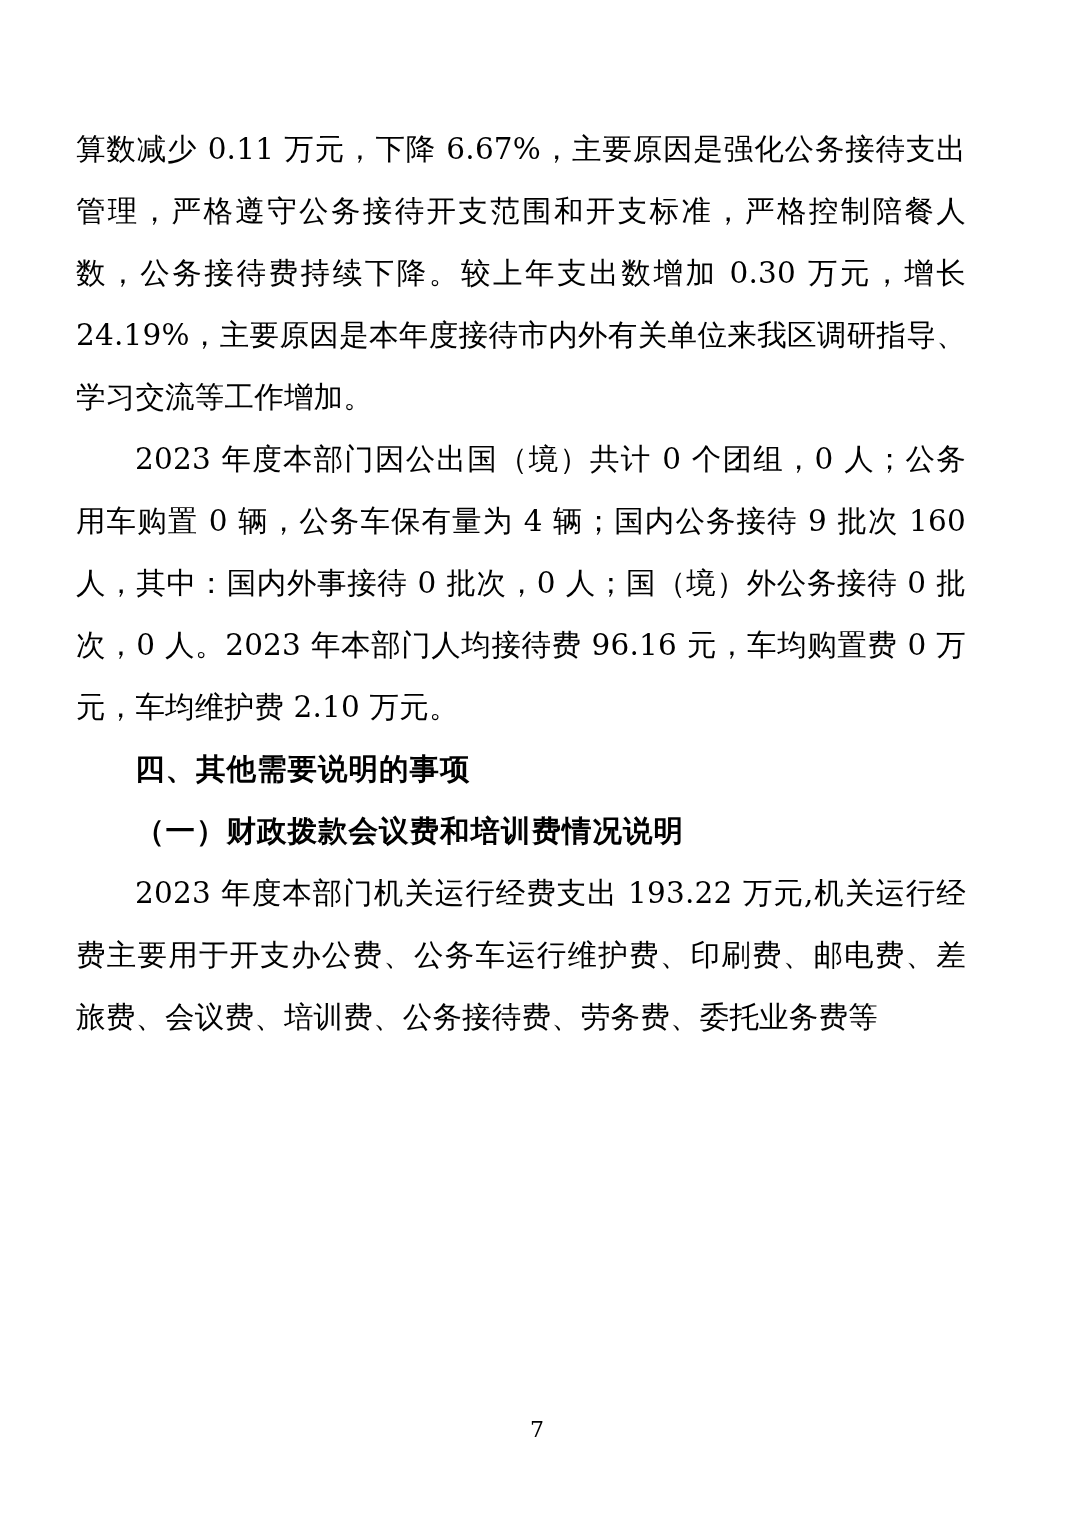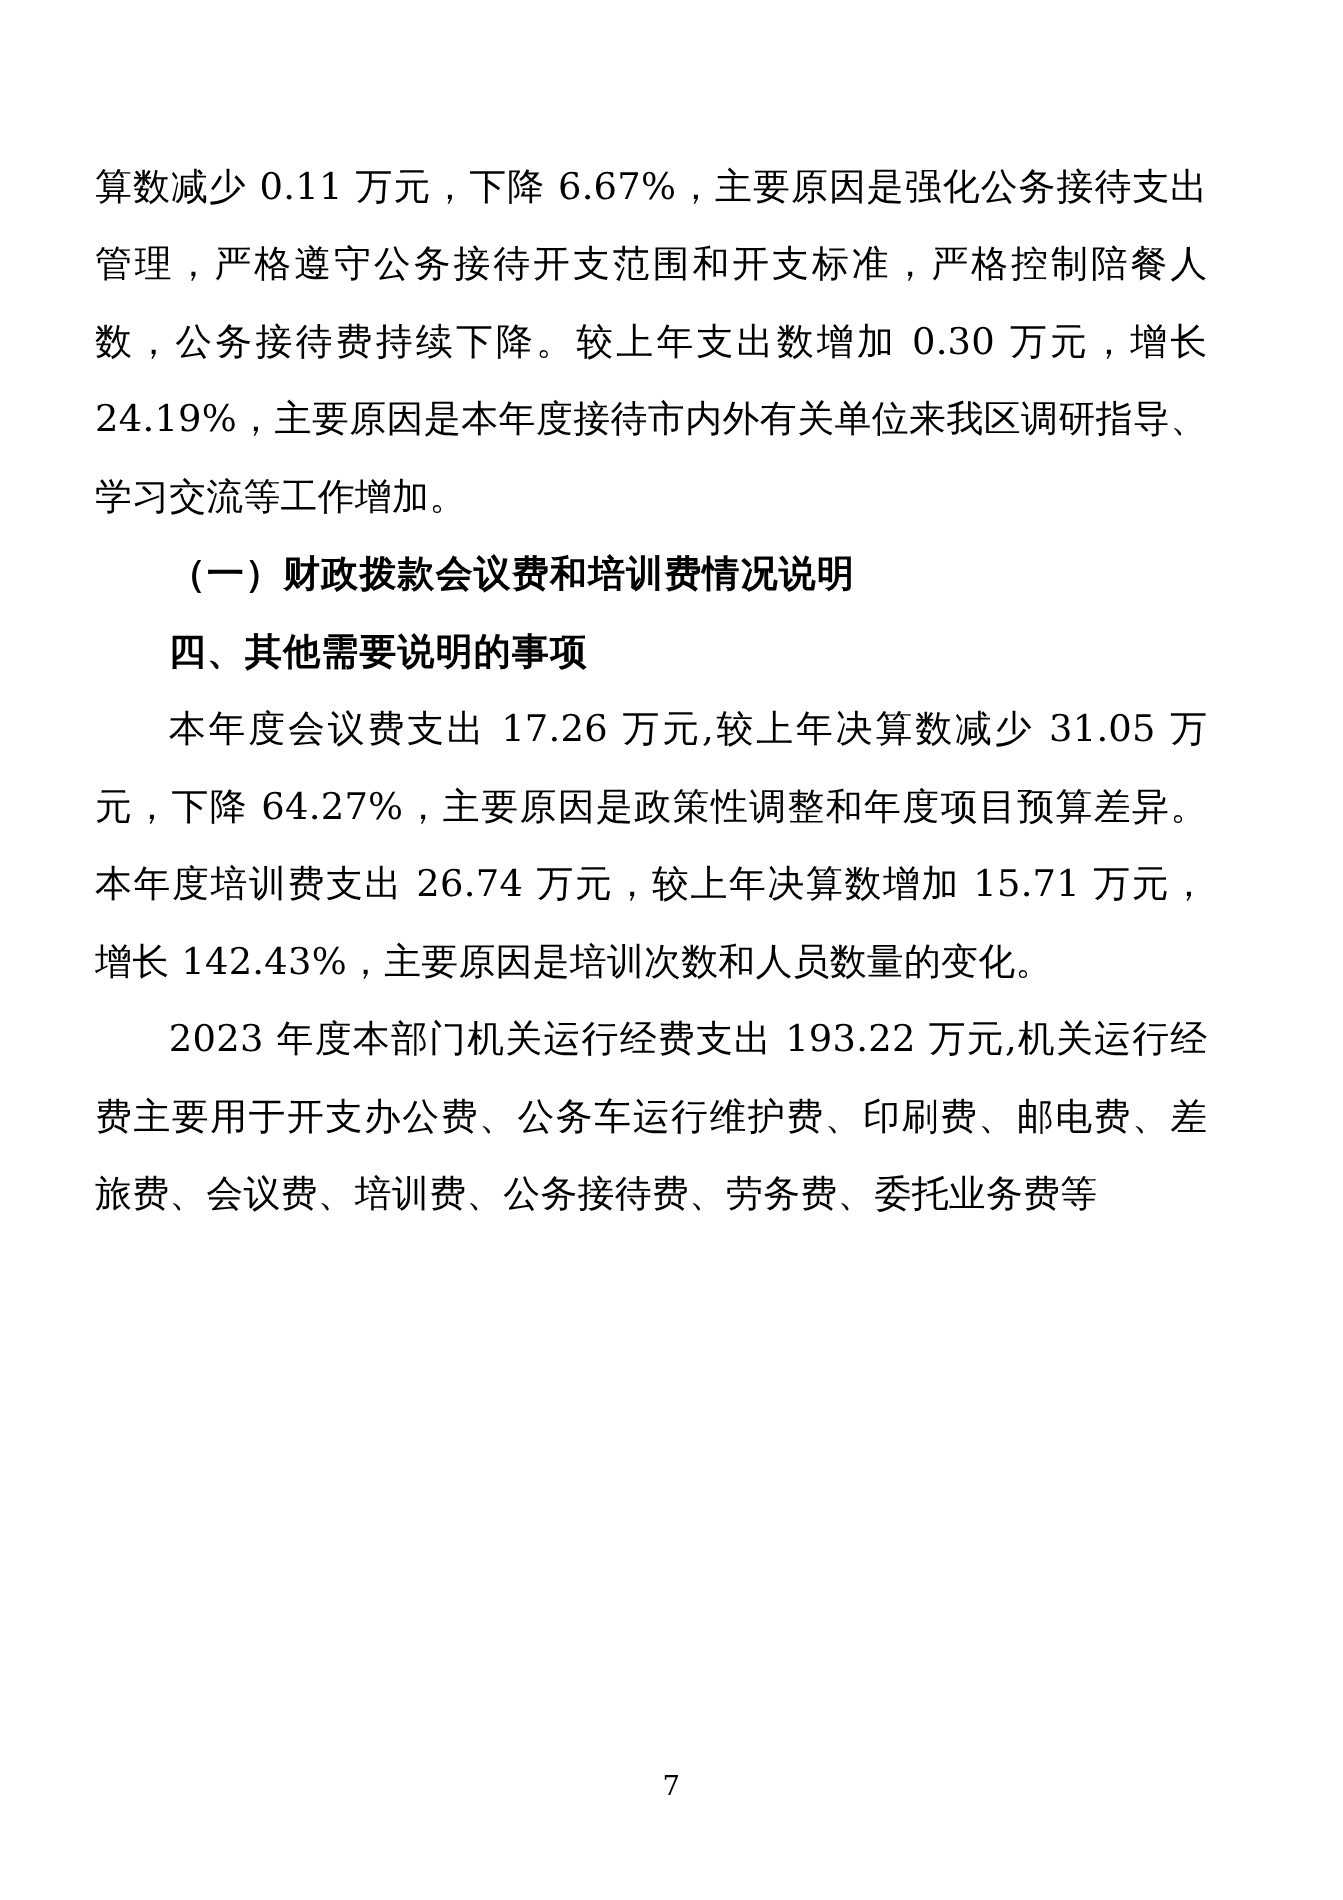--- a/index.html
+++ b/index.html
@@ -56,26 +56,26 @@
 </style>
 </head>
 <body>
 
 <div class="page">
   <div class="doc-body">
 
     <p class="para para-cont">算数减少 0.11 万元，下降 6.67%，主要原因是强化公务接待支出管理，严格遵守公务接待开支范围和开支标准，严格控制陪餐人数，公务接待费持续下降。较上年支出数增加 0.30 万元，增长 24.19%，主要原因是本年度接待市内外有关单位来我区调研指导、学习交流等工作增加。</p>
 
 
+    <p class="para">2023 年度本部门因公出国（境）共计 0 个团组，0 人；公务用车购置 0 辆，公务车保有量为 4 辆；国内公务接待 9 批次 160 人，其中：国内外事接待 0 批次，0 人；国（境）外公务接待 0 批次，0 人。2023 年本部门人均接待费 96.16 元，车均购置费 0 万元，车均维护费 2.10 万元。</p>
+
+    <p class="heading">四、其他需要说明的事项</p>
 
     <p class="heading">（一）财政拨款会议费和培训费情况说明</p>
 
-    <p class="heading">四、其他需要说明的事项</p>
-
-    <p class="para">本年度会议费支出 17.26 万元,较上年决算数减少 31.05 万元，下降 64.27%，主要原因是政策性调整和年度项目预算差异。本年度培训费支出 26.74 万元，较上年决算数增加 15.71 万元，增长 142.43%，主要原因是培训次数和人员数量的变化。</p>
 
 
     <p class="para">2023 年度本部门机关运行经费支出 193.22 万元,机关运行经费主要用于开支办公费、公务车运行维护费、印刷费、邮电费、差旅费、会议费、培训费、公务接待费、劳务费、委托业务费等</p>
 
   </div>
 
   <div class="page-number">7</div>
 </div>
 
 </body></html>

